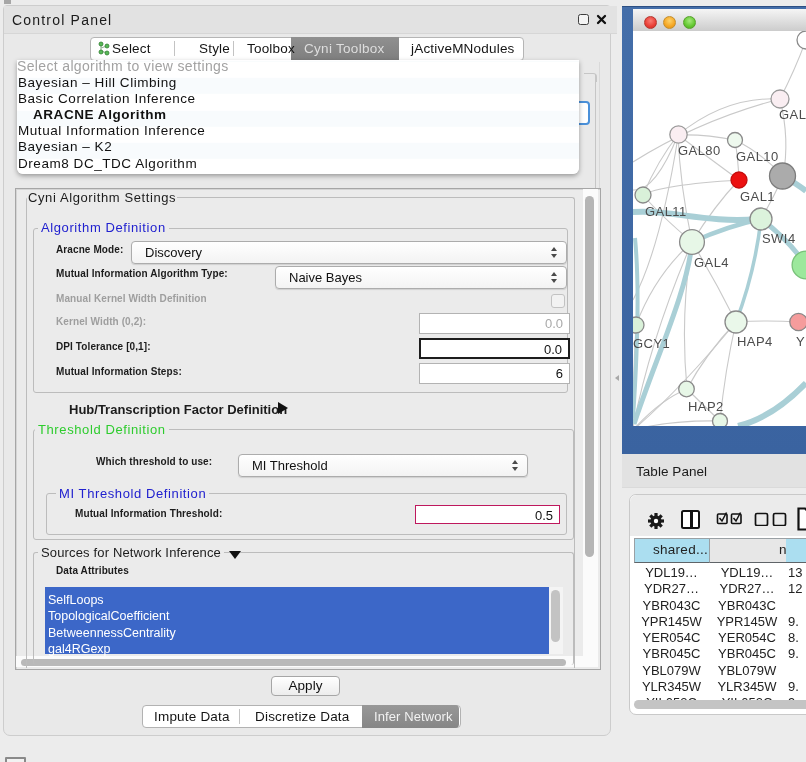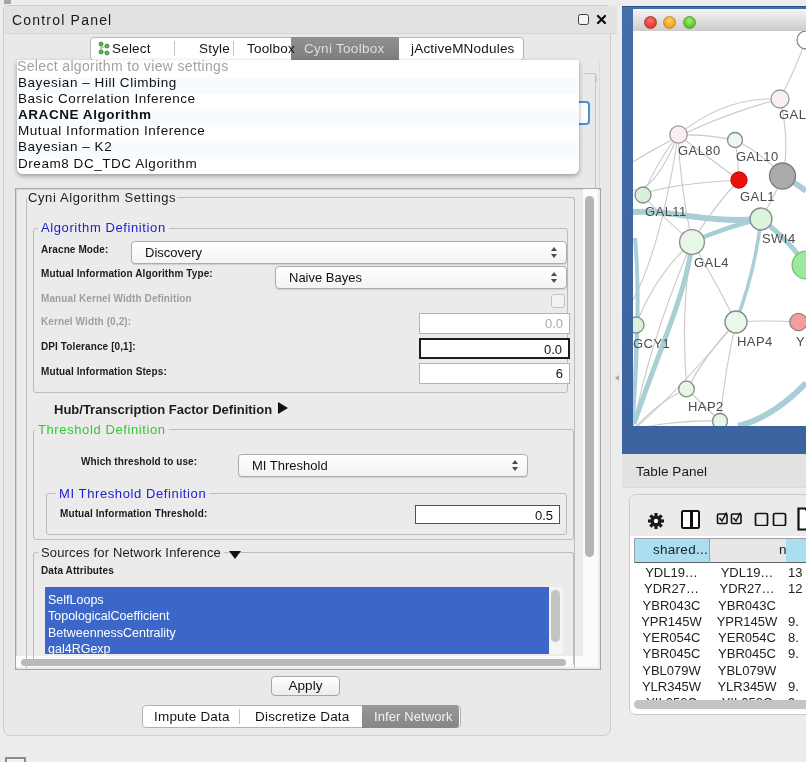--- a/index.html
+++ b/index.html
@@ -1,18 +1,18 @@
 <!DOCTYPE html>
 <html><head>
 <meta charset="utf-8">
 <style>
   html,body{margin:0;padding:0;}
   body{width:806px;height:762px;background:#ececec;font-family:"Liberation Sans",sans-serif;position:relative;overflow:hidden;}
   .abs{position:absolute;}
-  .b{font-weight:bold;}
+  .b{font-weight:bold;margin-left:15px;}
   .lbl{font-size:10px;color:#1c1c1c;white-space:nowrap;letter-spacing:0.1px;}
   .dis{color:#9e9e9e;}
   .grp{position:absolute;border:1px solid #bcbcbc;border-radius:3px;}
   .gt{position:absolute;font-size:13px;letter-spacing:0.6px;background:#ebebeb;padding:0 3px;white-space:nowrap;}
   .combo{position:absolute;background:linear-gradient(#ffffff,#f3f3f3);border:1px solid #acacac;border-radius:4px;box-shadow:0 1px 1px rgba(0,0,0,0.12);}
   .combo .tx{position:absolute;left:13px;top:3px;font-size:13px;color:#111;white-space:nowrap;}
   .steppers{position:absolute;right:7px;top:3px;width:9px;height:14px;}
   .up{position:absolute;left:1px;top:2px;width:0;height:0;border-left:3.5px solid transparent;border-right:3.5px solid transparent;border-bottom:4.5px solid #4a4a4a;}
   .dn{position:absolute;left:1px;bottom:1px;width:0;height:0;border-left:3.5px solid transparent;border-right:3.5px solid transparent;border-top:4.5px solid #4a4a4a;}
   .fld{position:absolute;background:#fff;font-size:13px;text-align:right;}

